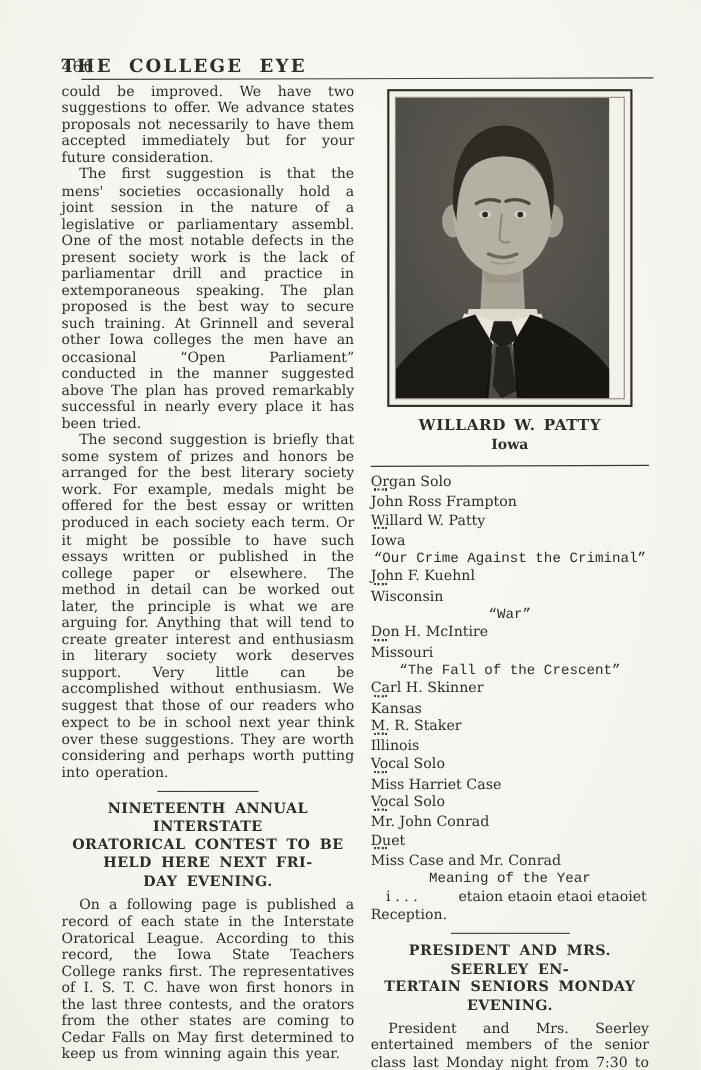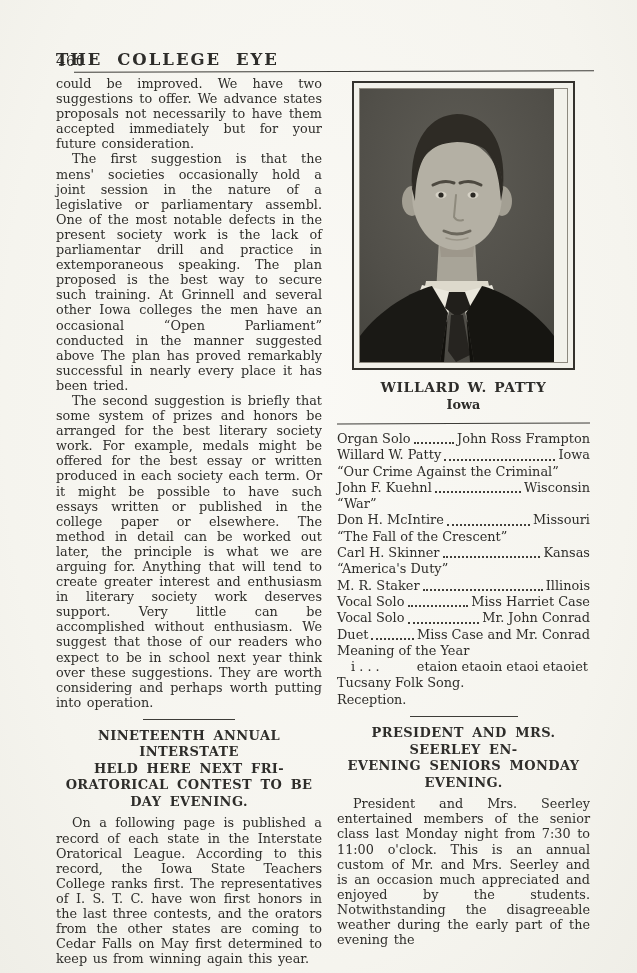--- a/index.html
+++ b/index.html
@@ -33,25 +33,25 @@
   .photo-frame{width:209px;margin:5px auto 0;border:2.5px solid #34322d;padding:5px;background:#f2f1ea;}
   .photo-inner{display:block;border:1px solid #8d897f;}
   .photo-inner svg{display:block;}
   figure{margin:0;}
   figcaption{margin-top:9px;text-align:center;}
   .cap-name{font-weight:bold;font-size:13.8px;letter-spacing:.6px;word-spacing:2px;}
   .cap-place{font-weight:bold;font-size:12.8px;margin-top:2px;}
   .col-rule{border-top:1.6px solid #3d3c38;margin:11px 0 7px;transform:rotate(-0.2deg);}
   
   .prog{font-size:12.9px;line-height:16.3px;}
-  .prog-row{display:flex;align-items:flex-end;}
+  .prog-row{display:flex;align-items:flex-start;flex-direction:column;}
   .prog-row .pl{white-space:nowrap;}
   .prog-row .pr{white-space:nowrap;}
   .prog-row .leader{flex:1;border-bottom:2px dotted #413f3a;margin:0 3px;transform:translateY(-3px);min-width:12px;}
-  .prog-center{}
+  .prog-center{text-align:center;font-family:Liberation Mono, monospace;}
   .prog-gap{display:flex;justify-content:space-between;padding-left:14px;padding-right:2px;}
   .sr2{width:108px;}
 </style>
 </head>
 <body>
 
 <div class="page">
 
   <div class="hdr">
     <span class="pagenum">460</span>
@@ -65,22 +65,22 @@
       <div id="editorial">
           <p class="body">could be improved.  We have two suggestions to offer.  We advance states proposals not necessarily to have them accepted immediately but for your future consideration.</p>
           <p class="body indent">The first suggestion is that the mens' societies occasionally hold a joint session in the nature of a legislative or parliamentary assembl.  One of the most notable defects in the present society work is the lack of parliamentar drill and practice in extemporaneous speaking.  The plan proposed is the best way to secure such training.  At Grinnell and several other Iowa colleges the men have an occasional “Open Parliament” conducted in the manner suggested above The plan has proved remarkably successful in nearly every place it has been tried.</p>
           <p class="body indent">The second suggestion is briefly that some system of prizes and honors be arranged for the best literary society work.  For example, medals might be offered for the best essay or written produced in each society each term.  Or it might be possible to have such essays written or published in the college paper or elsewhere.  The method in detail can be worked out later, the principle is what we are arguing for.  Anything that will tend to create greater interest and enthusiasm in literary society work deserves support.  Very little can be accomplished without enthusiasm.  We suggest that those of our readers who expect to be in school next year think over these suggestions.  They are worth considering and perhaps worth putting into operation.</p>
         </div>
 
       <div class="section-rule"></div>
 
       <h2 class="headline" id="contest-headline">
           <div>NINETEENTH ANNUAL INTERSTATE</div>
+          <div>ORATORICAL CONTEST TO BE</div>
           <div>HELD HERE NEXT FRI-</div>
-          <div>ORATORICAL CONTEST TO BE</div>
           <div>DAY EVENING.</div>
         </h2>
 
       <p class="body indent">On a following page is published a record of each state in the Interstate Oratorical League.  According to this record, the Iowa State Teachers College ranks first.  The representatives of I. S. T. C. have won first honors in the last three contests, and the orators from the other states are coming to Cedar Falls on May first determined to keep us from winning again this year.</p>
 
     </div>
 
     <div class="col-r">
 
       <figure>
@@ -167,21 +167,20 @@
             <span class="pl">Don H. McIntire</span>
             <span class="leader"></span>
             <span class="pr">Missouri</span>
           </div>
           <div class="prog-center">“The Fall of the Crescent”</div>
           <div class="prog-row">
             <span class="pl">Carl H. Skinner</span>
             <span class="leader"></span>
             <span class="pr">Kansas</span>
           </div>
-          <div class="prog-center">“America's Duty”</div>
           <div class="prog-row">
             <span class="pl">M. R. Staker</span>
             <span class="leader"></span>
             <span class="pr">Illinois</span>
           </div>
           <div class="prog-row">
             <span class="pl">Vocal Solo</span>
             <span class="leader"></span>
             <span class="pr">Miss Harriet Case</span>
           </div>
@@ -193,28 +192,27 @@
           <div class="prog-row">
             <span class="pl">Duet</span>
             <span class="leader"></span>
             <span class="pr">Miss Case and Mr. Conrad</span>
           </div>
           <div class="prog-center">Meaning of the Year</div>
           <div class="prog-gap">
             <span>i . . .</span>
             <span>etaion etaoin etaoi etaoiet</span>
           </div>
-          <div class="prog-center">Tucsany Folk Song.</div>
           <div class="plainline">Reception.</div>
         </div>
 
       <div class="section-rule sr2"></div>
 
       <h2 class="headline" id="seerley-headline">
           <div>PRESIDENT AND MRS. SEERLEY EN-</div>
-          <div>EVENING SENIORS MONDAY</div>
+          <div>TERTAIN SENIORS MONDAY</div>
           <div>EVENING.</div>
         </h2>
 
       <p class="body indent">President and Mrs. Seerley entertained members of the senior class last Monday night from 7:30 to 11:00 o'clock.  This is an annual custom of Mr. and Mrs. Seerley and is an occasion much appreciated and enjoyed by the students.  Notwithstanding the disagreeable weather during the early part of the evening the</p>
     </div>
   </div>
 </div>
 
 </body></html>

